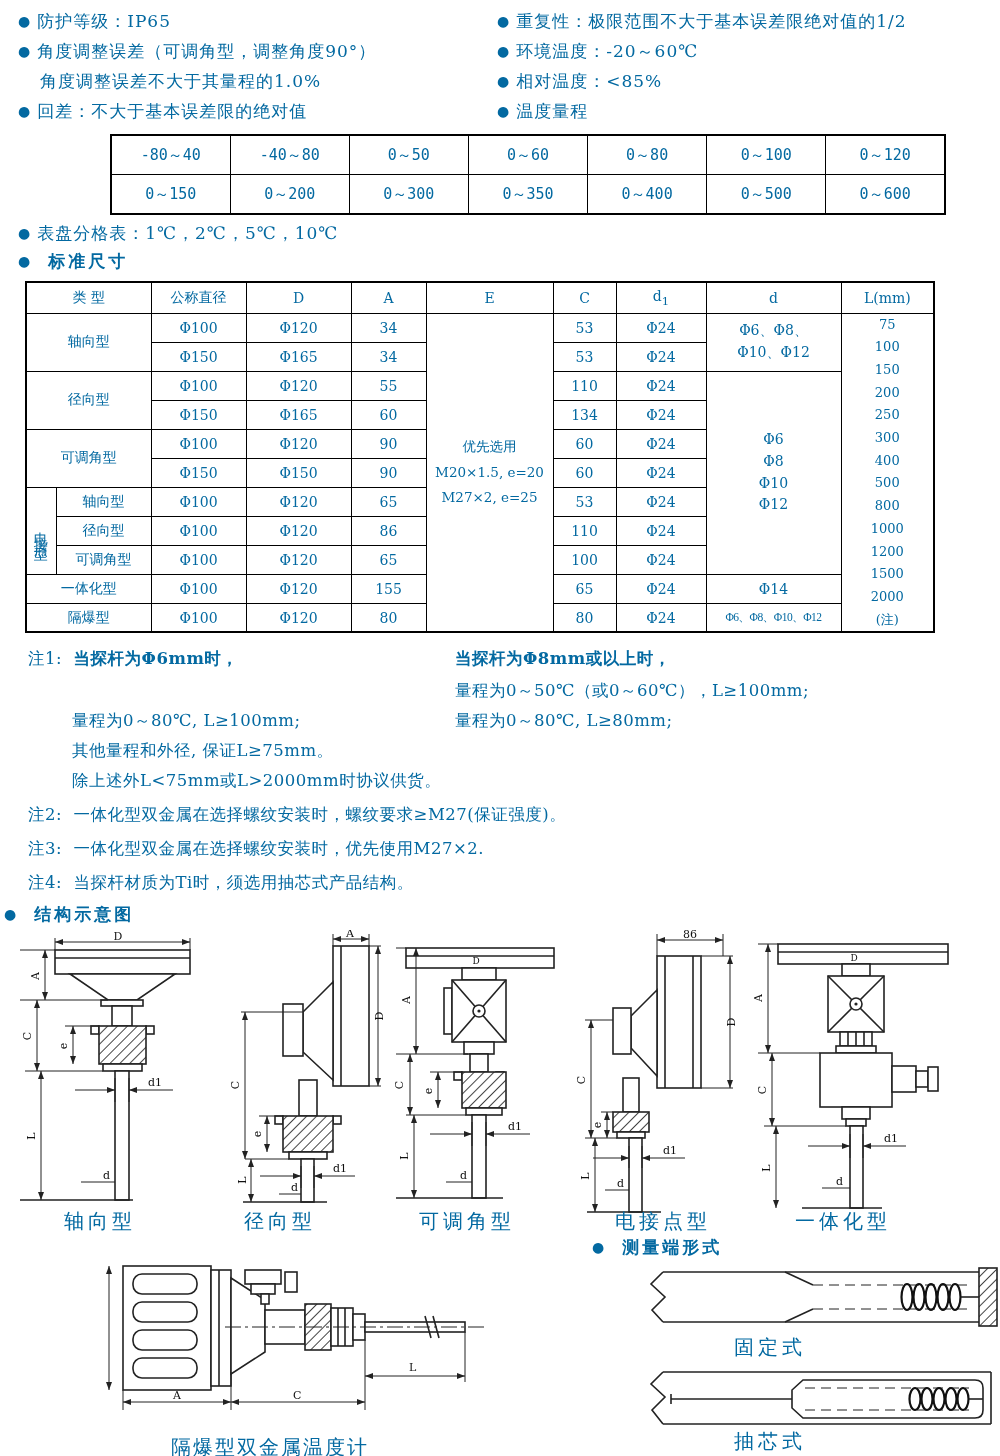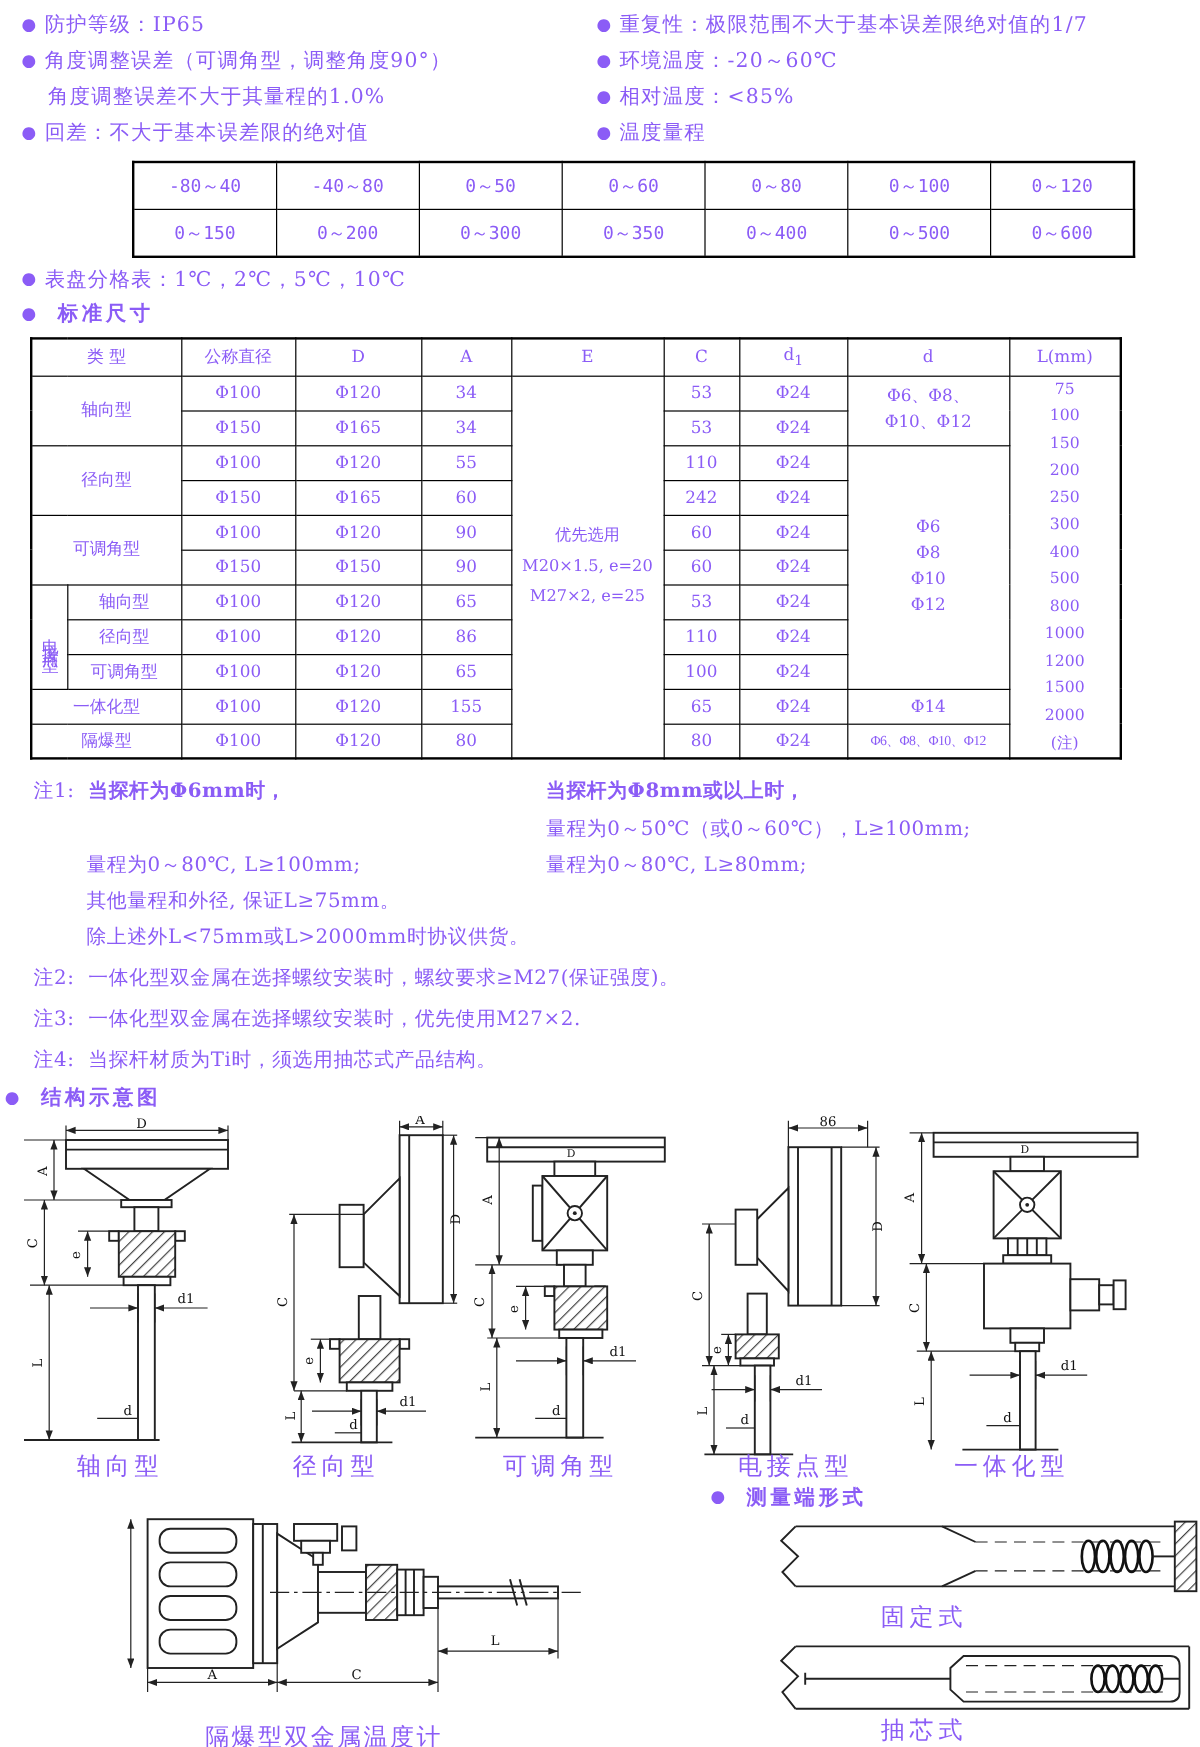--- a/index.html
+++ b/index.html
@@ -1,17 +1,17 @@
 <!DOCTYPE html>
 <html><head>
 <meta charset="utf-8">
 <style>
   html,body{margin:0;padding:0;background:#f2f2f2;}
   .page{position:relative;width:1000px;height:1456px;background:#ffffff;
-        font-family:"DejaVu Serif","Liberation Serif",serif;color:#8b5cf6;overflow:hidden;}
+        font-family:"DejaVu Serif","Liberation Serif",serif;color:#0369a1;overflow:hidden;}
   .abs{position:absolute;}
   .spec-line{font-size:17px;letter-spacing:1px;white-space:nowrap;height:30px;line-height:30px;}
   .bullet{font-size:14px;margin-right:6px;vertical-align:1px;}
   .indent{padding-left:22px;}
   .unit-note{font-size:14px;letter-spacing:1px;}
   table{border-collapse:collapse;table-layout:fixed;}
   .temp-table{width:836px;border:2px solid #000;}
   .temp-table td{border:1px solid #000;height:36px;text-align:center;
                  font-size:15px;font-family:"DejaVu Sans Mono","Liberation Mono",monospace;}
   .dim-table{width:908px;border:2px solid #000;font-size:14px;}
@@ -52,21 +52,21 @@
     </defs>
   </svg>
 
   <div class="abs" style="left:18px;top:6px;">
     <div class="spec-line"><span class="bullet">●</span><span>防护等级：IP65</span></div>
     <div class="spec-line"><span class="bullet">●</span><span>角度调整误差（可调角型，调整角度90°）</span></div>
     <div class="spec-line indent"><span>角度调整误差不大于其量程的1.0%</span></div>
     <div class="spec-line"><span class="bullet">●</span><span>回差：不大于基本误差限的绝对值</span></div>
   </div>
   <div class="abs" style="left:497px;top:6px;">
-    <div class="spec-line"><span class="bullet">●</span><span>重复性：极限范围不大于基本误差限绝对值的1/7</span></div>
+    <div class="spec-line"><span class="bullet">●</span><span>重复性：极限范围不大于基本误差限绝对值的1/2</span></div>
     <div class="spec-line"><span class="bullet">●</span><span>环境温度：-20～60℃</span></div>
     <div class="spec-line"><span class="bullet">●</span><span>相对温度：&lt;85%</span></div>
     <div class="spec-line"><span class="bullet">●</span><span>温度量程</span></div>
   </div>
 
 
   <table class="temp-table abs" style="left:110px;top:134px;">
     <tbody>
       <tr>
         <td>-80～40</td>
@@ -162,21 +162,21 @@
         <td>Φ24</td>
         <td rowspan="7" class="pre">Φ6
 Φ8
 Φ10
 Φ12</td>
       </tr>
       <tr>
         <td>Φ150</td>
         <td>Φ165</td>
         <td>60</td>
-        <td>242</td>
+        <td>134</td>
         <td>Φ24</td>
       </tr>
       <tr>
         <td colspan="2" rowspan="2">可调角型</td>
         <td>Φ100</td>
         <td>Φ120</td>
         <td>90</td>
         <td>60</td>
         <td>Φ24</td>
       </tr>

